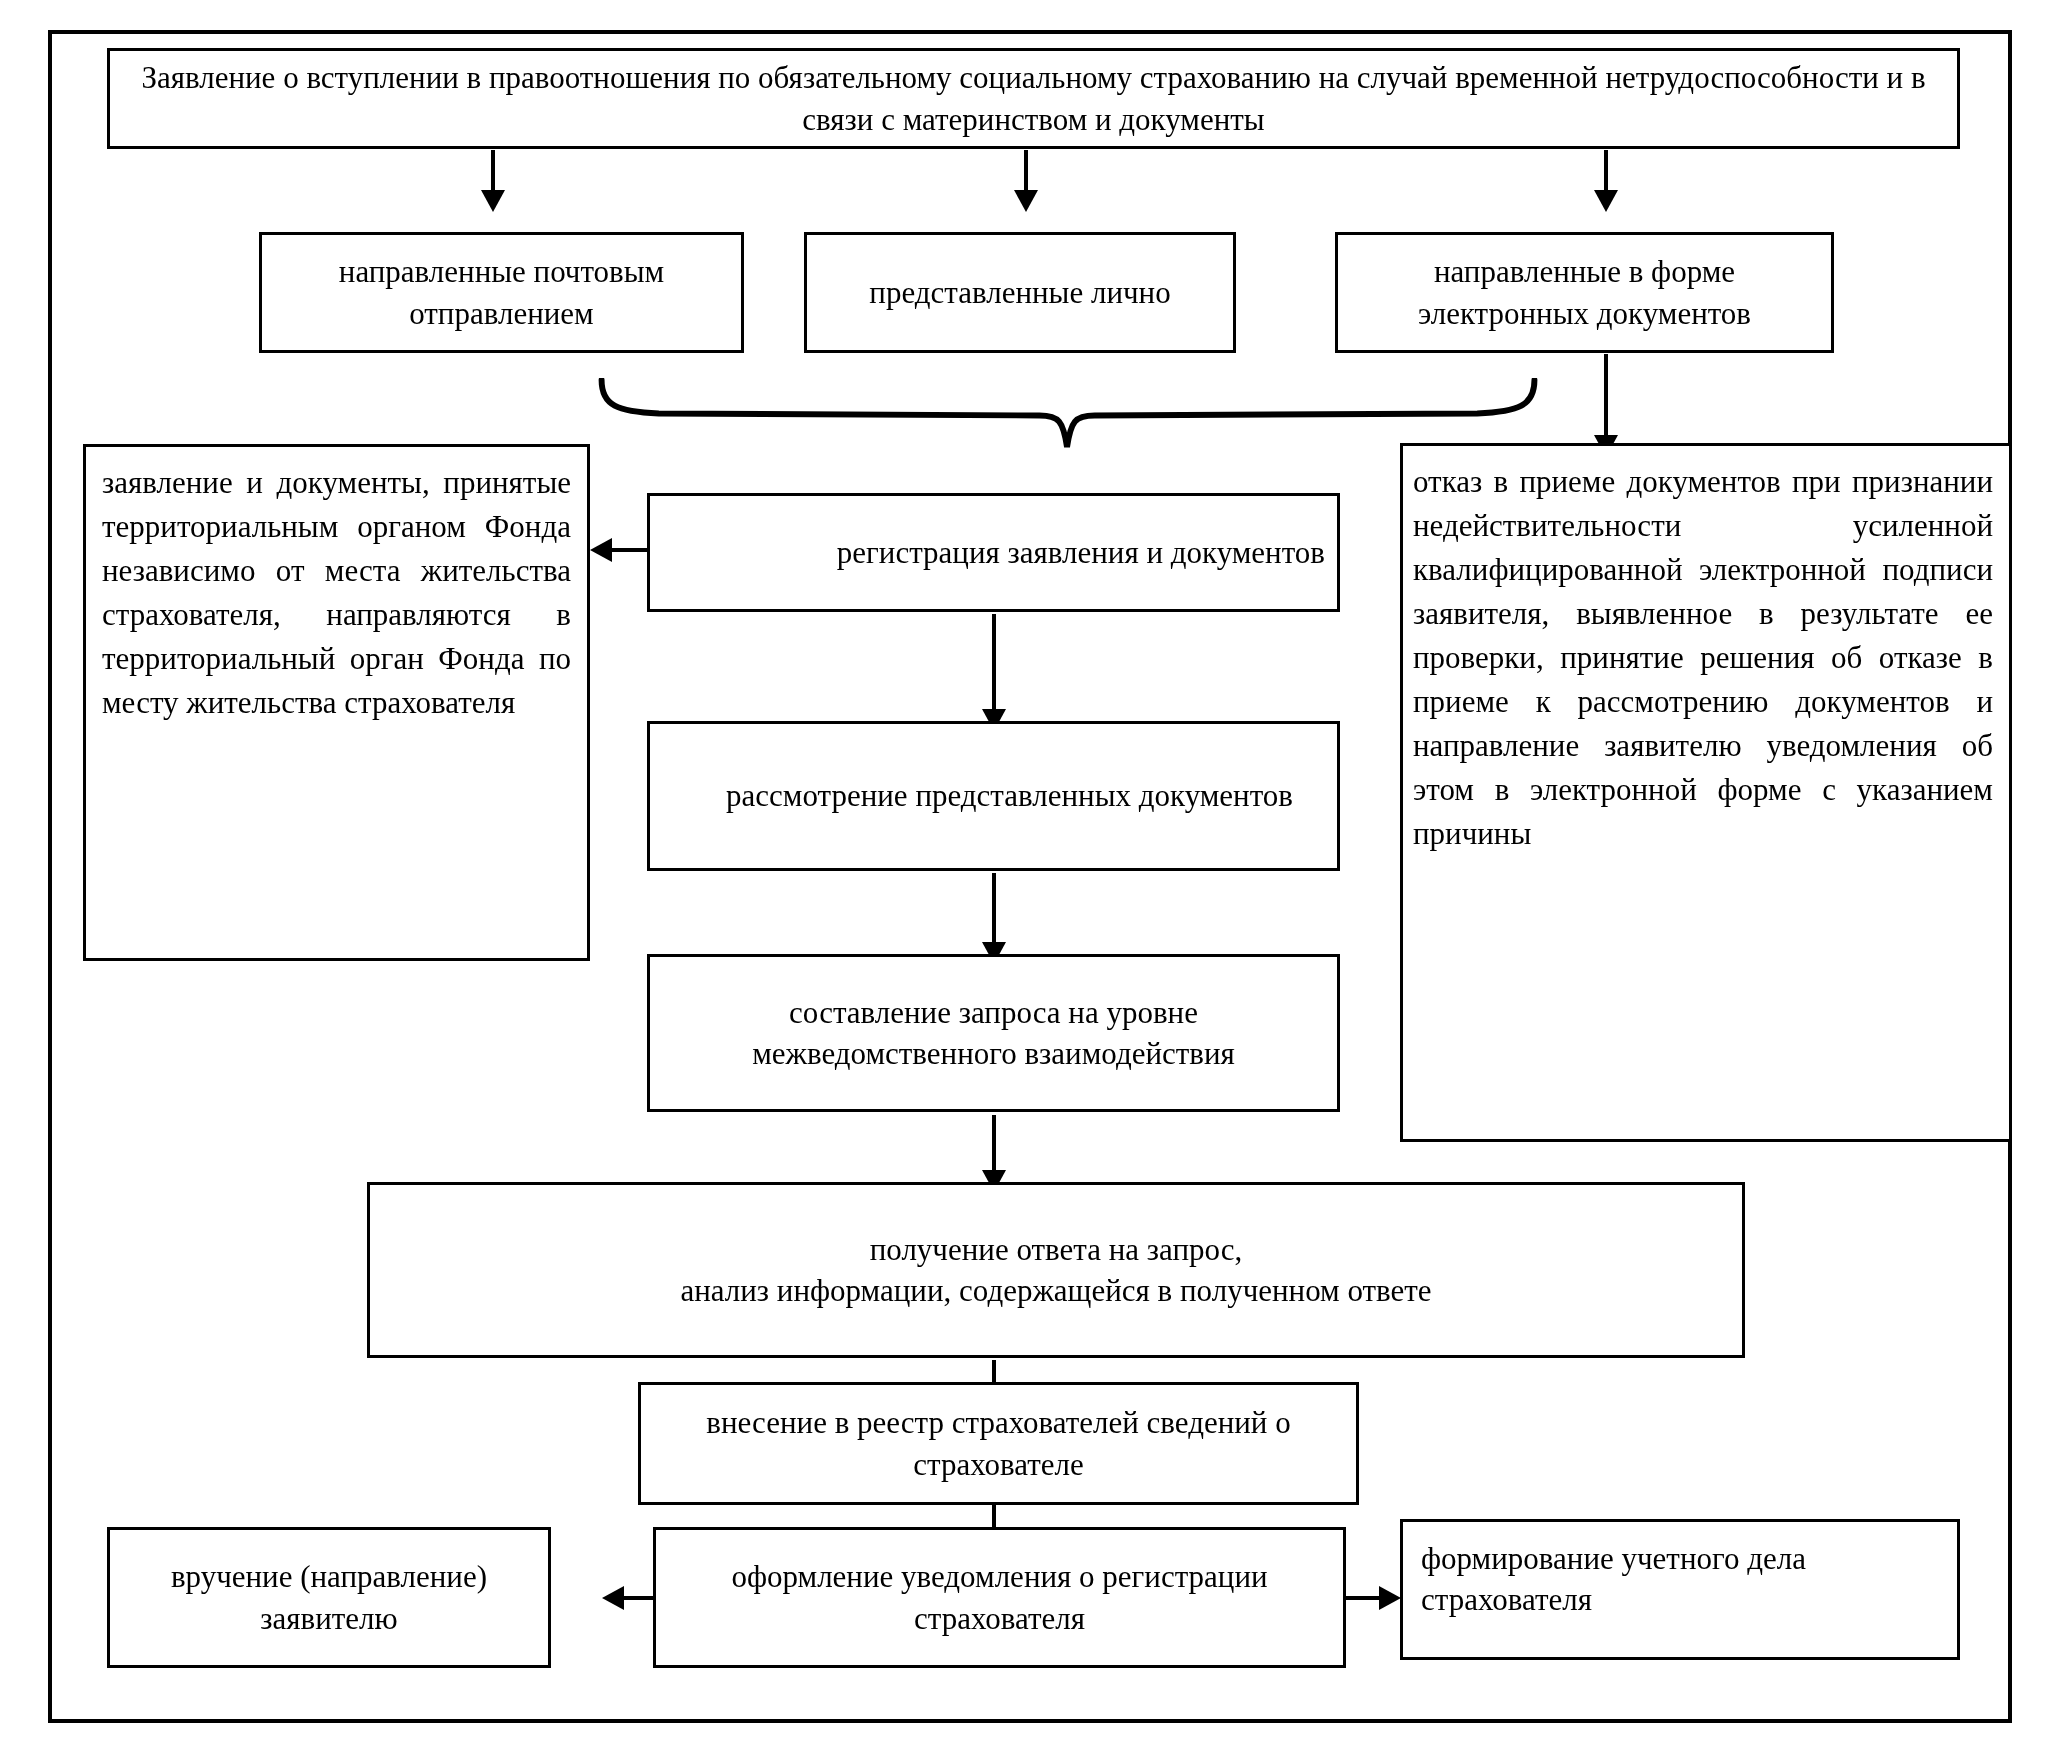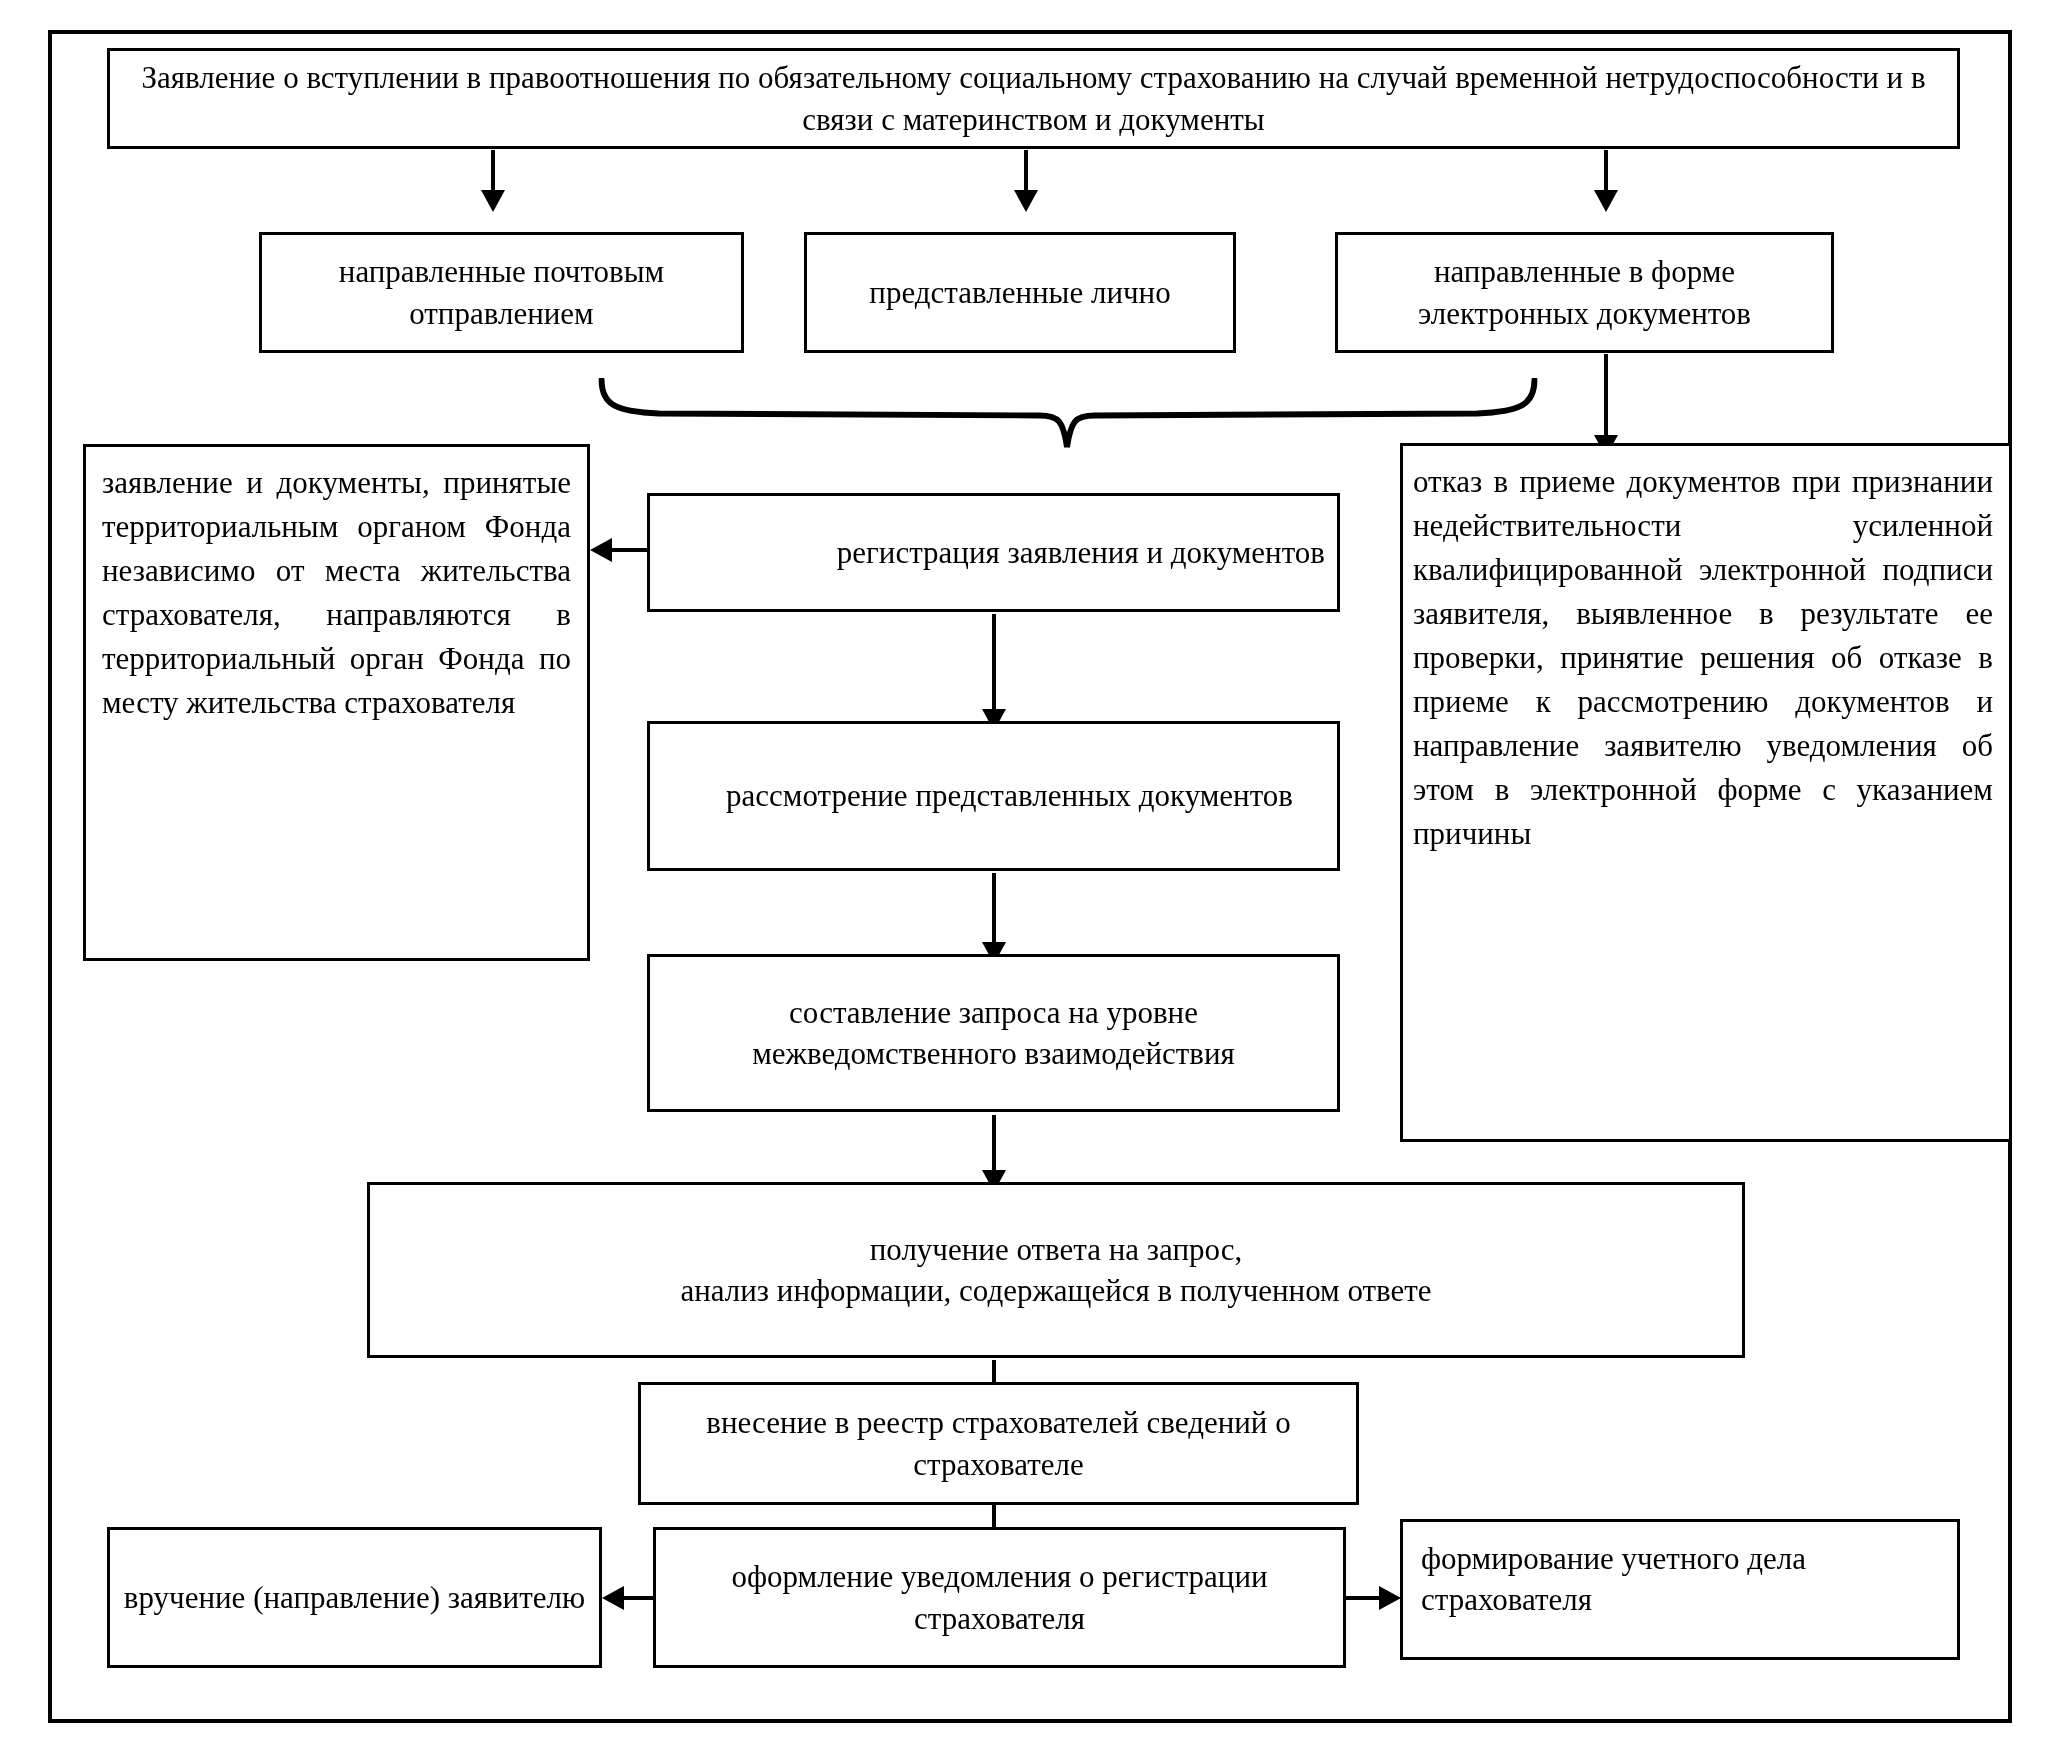--- a/index.html
+++ b/index.html
@@ -215,21 +215,21 @@
 
   <div class="box" style="left:638px; top:1382px; width:721px; height:123px;">
     <span class="txt">внесение в реестр страхователей сведений о страхователе</span>
   </div>
 
   <div class="varrow" style="left:994px; top:1505px;">
     <div class="stem" style="height:48px;"></div>
     <div class="head" style="top:36px;"></div>
   </div>
 
-  <div class="box" style="left:107px; top:1527px; width:495px; height:141px;">
+  <div class="box" style="left:107px; top:1527px; width:444px; height:141px;">
     <span class="txt">вручение (направление) заявителю</span>
   </div>
 
   <div class="harrow-left" style="left:602px; top:1598px; width:53px;">
     <div class="stem" style="width:42px;"></div>
     <div class="head"></div>
   </div>
 
   <div class="box" style="left:653px; top:1527px; width:693px; height:141px;">
     <span class="txt">оформление уведомления о регистрации страхователя</span>

